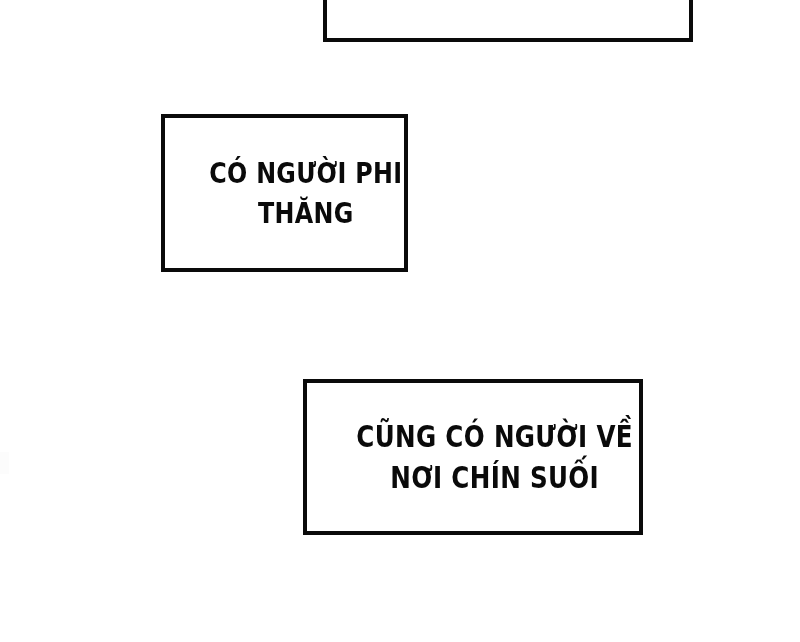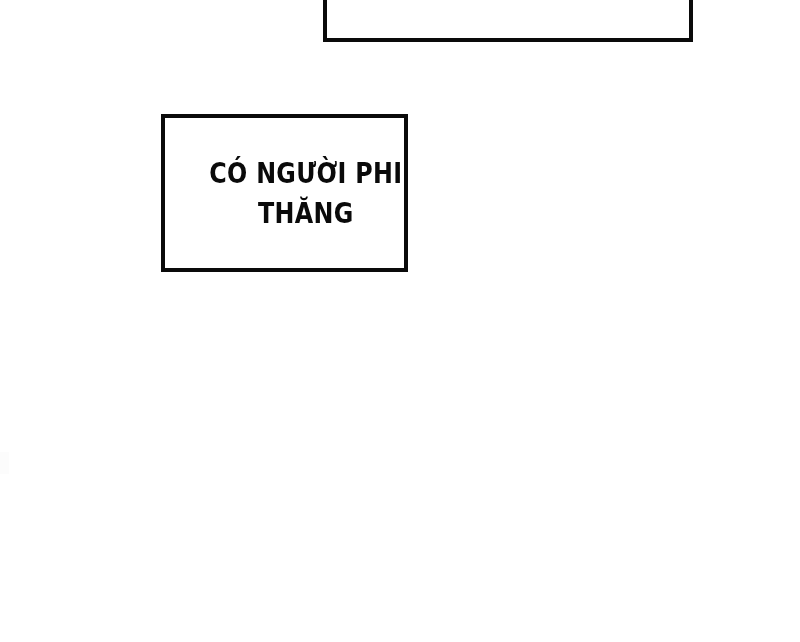--- a/index.html
+++ b/index.html
@@ -102,16 +102,22 @@
   <div class="dialogue-box" id="box-top">
   </div>
 
   <div class="dialogue-box" id="box-mid">
     <div class="dialogue-text">
       <span class="dialogue-line">CÓ NGƯỜI PHI</span>
       <span class="dialogue-line">THĂNG</span>
     </div>
   </div>
 
+  <div class="dialogue-box" id="box-bottom">
+    <div class="dialogue-text">
+      <span class="dialogue-line">CŨNG CÓ NGƯỜI VỀ</span>
+      <span class="dialogue-line">NƠI CHÍN SUỐI</span>
+    </div>
+  </div>
 
   <div id="edge-artifact"></div>
 
 </div>
 
 </body></html>

